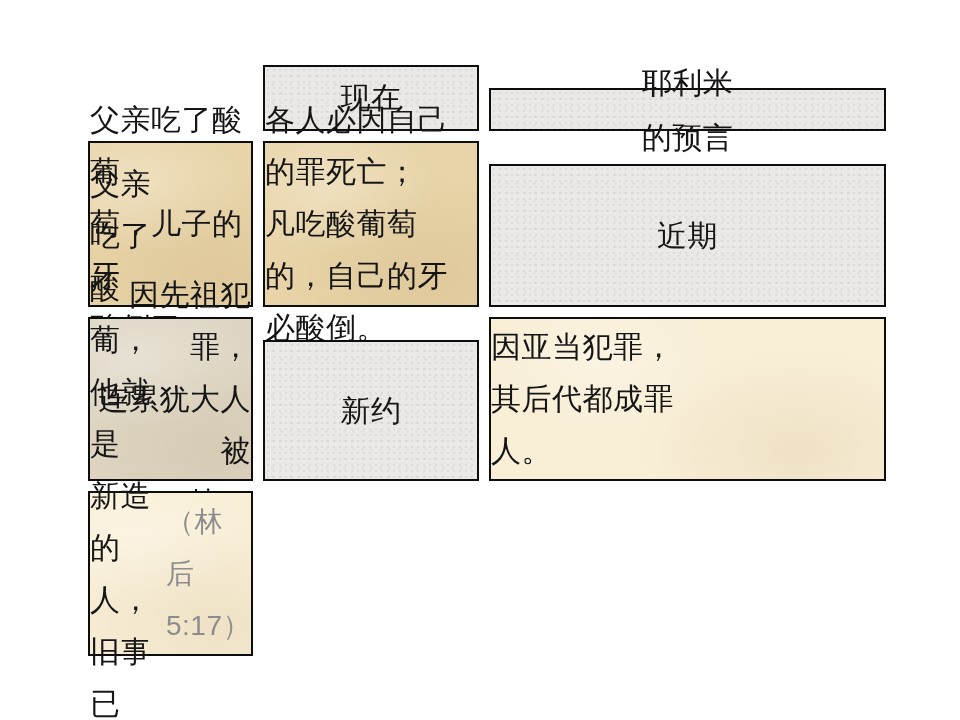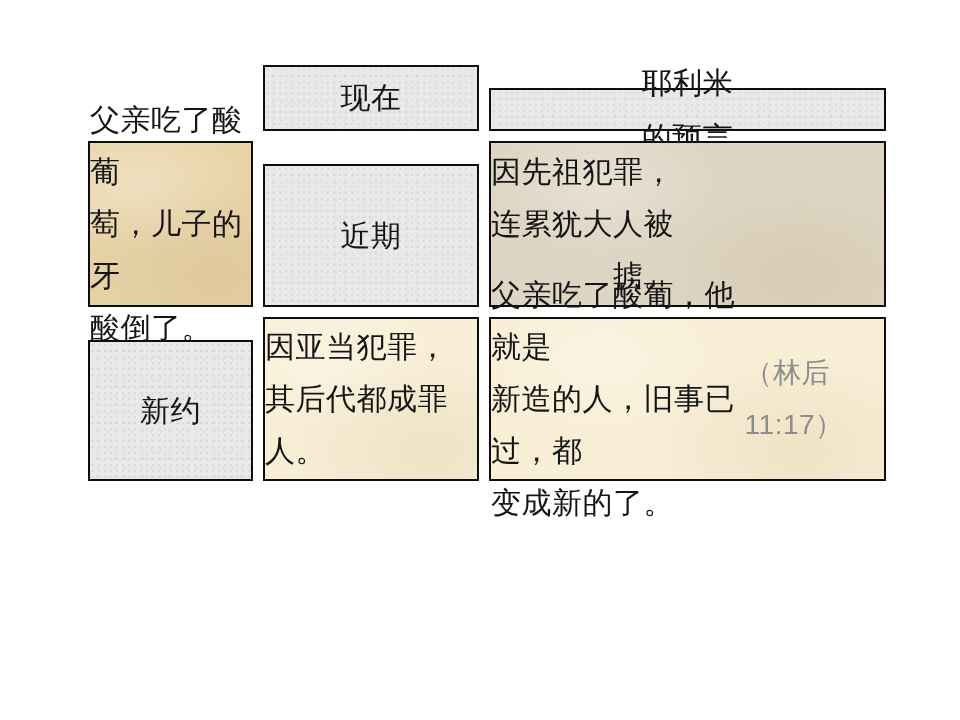--- a/index.html
+++ b/index.html
@@ -72,30 +72,33 @@
   <div class="grid">
 
     <div class="cell empty"></div>
     <div class="cell gray">现在</div>
 
     <div class="cell gray label-cell">耶利米
 的预言</div>
     <div class="cell body r1">父亲吃了酸葡
 萄，儿子的牙
 酸倒了。</div>
+    <div class="cell body r1">各人必因自己的罪死亡；
+凡吃酸葡萄的，自己的牙
+必酸倒。</div>
 
     <div class="cell gray label-cell">近期</div>
     <div class="cell body r2">因先祖犯罪，
 连累犹大人被
 掳。</div>
 
     <div class="cell gray label-cell">新约</div>
     <div class="cell body r3">因亚当犯罪，
 其后代都成罪
 人。</div>
     <div class="cell body r3">
       <span>父亲吃了酸葡，他就是
 新造的人，旧事已过，都
-变成新的了。</span><span class="cite">（林后11:17）</span>
+变成新的了。</span><span class="cite">（林后5:17）</span>
     </div>
 
   </div>
 </div>
 
 </body></html>

